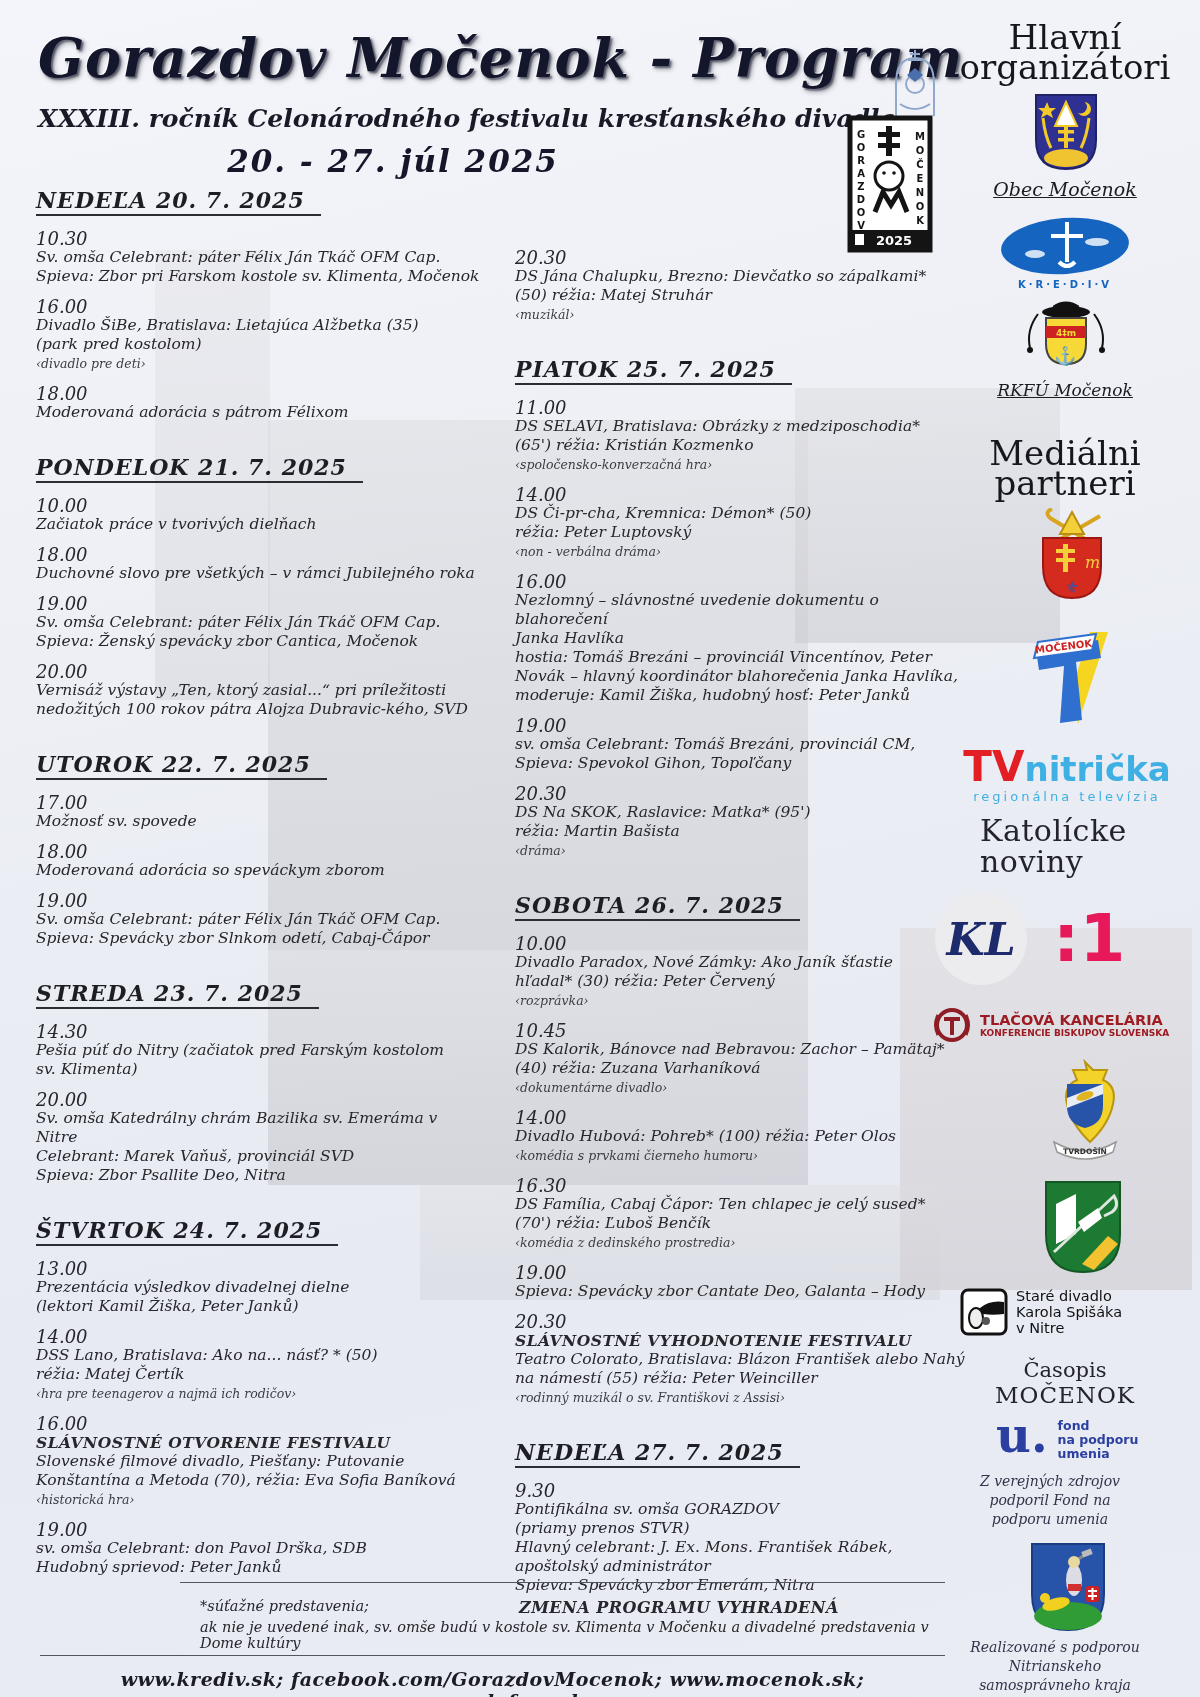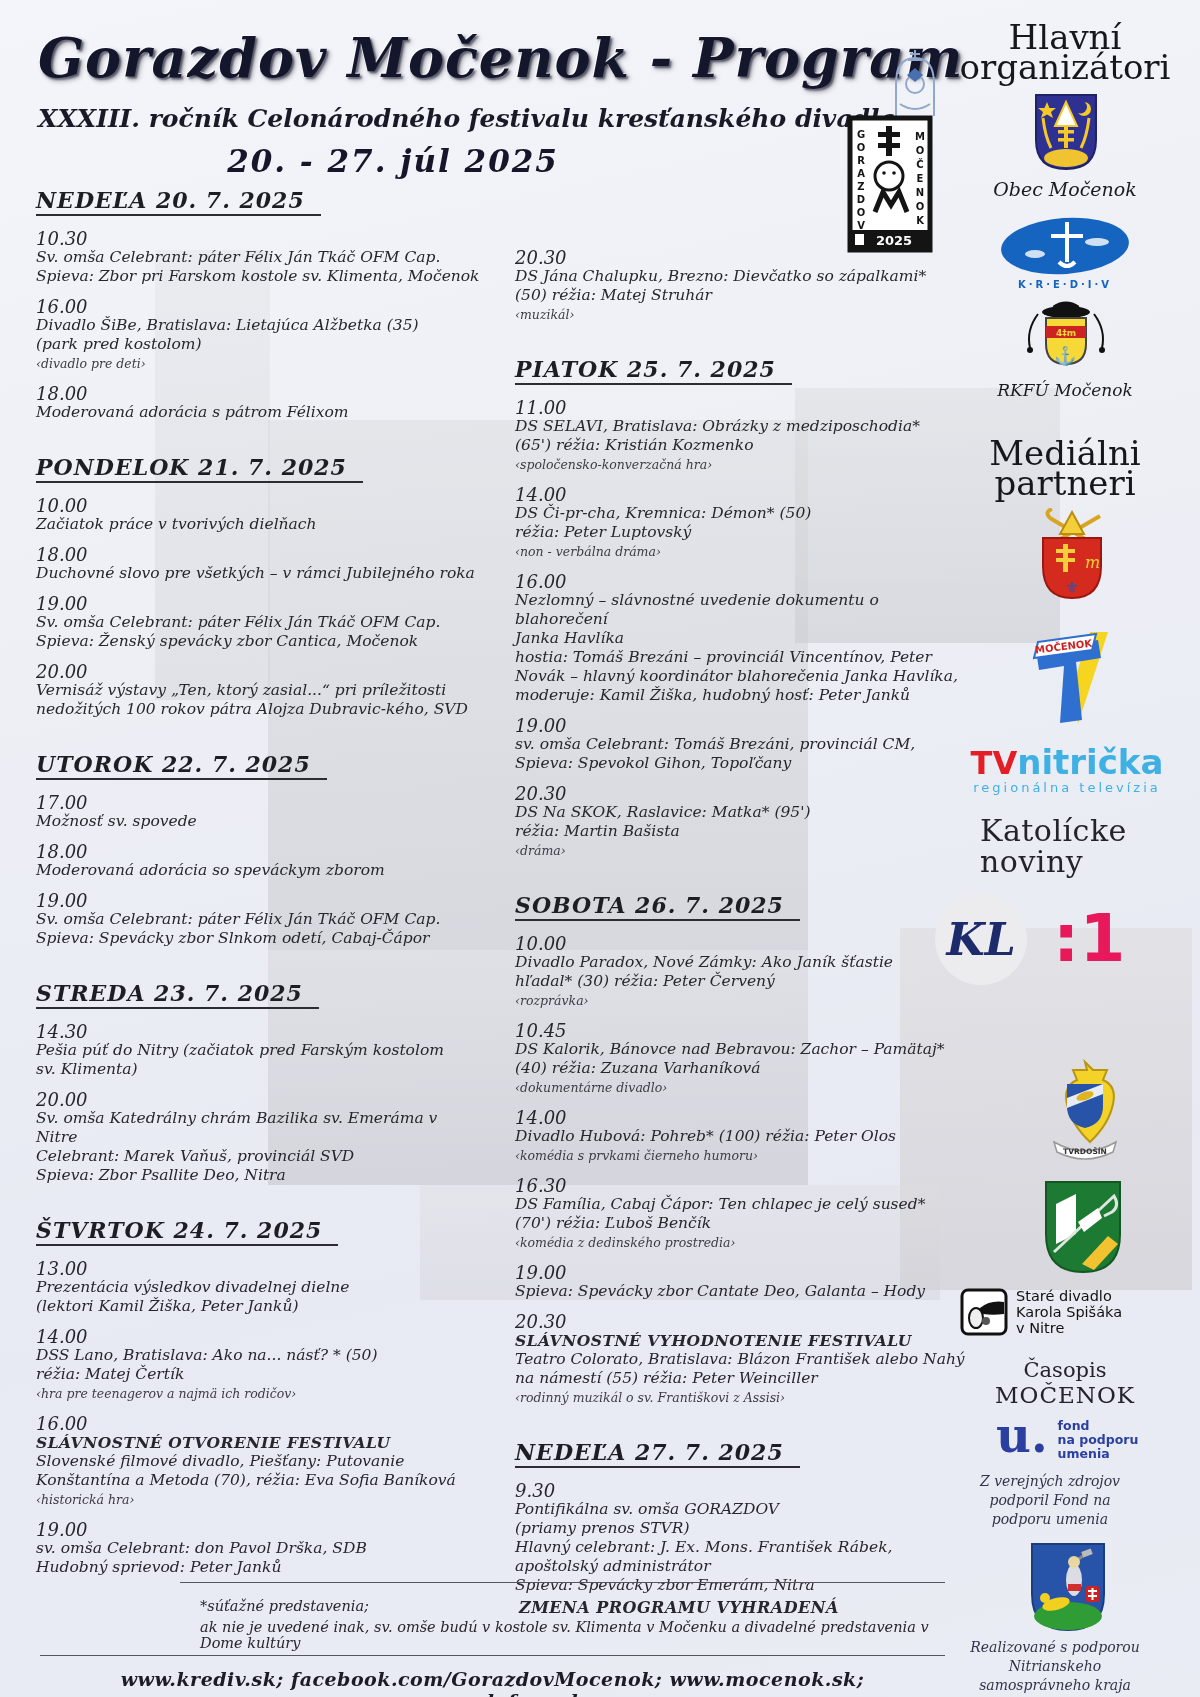--- a/index.html
+++ b/index.html
@@ -48,23 +48,23 @@
   .fline1{display:flex;font-style:italic;margin-top:15px;}
   .fstar{font-size:14.5px;margin-left:160px;}
   .fchange{font-size:16px;font-weight:bold;letter-spacing:.5px;margin-left:150px;}
   .fline2{font-size:14.5px;font-style:italic;margin-top:2px;margin-left:160px;margin-bottom:4px;}
   .furls{text-align:center;font-size:19px;font-weight:bold;font-style:italic;margin-top:12px;letter-spacing:.5px;color:#1c1c26;}
 
   
   .sidebar{position:absolute;left:930px;top:0;width:270px;height:1697px;}
   .sb{position:absolute;}
   .sb-heading{width:100%;text-align:center;font-size:34px;line-height:30px;color:#16161c;}
-  .sb-label{width:100%;text-align:center;font-size:19px;font-style:italic;color:#1b1b22;}
+  .sb-label{width:100%;text-align:center;font-size:19px;font-style:italic;color:#1b1b22;text-decoration:underline;}
   .kn{font-size:30px;line-height:31px;color:#23232b;letter-spacing:.5px;}
-  .tvn-tv{font-weight:bold;font-size:32px;color:#e41e25;font-family:"DejaVu Sans","Liberation Sans",sans-serif;text-align:right;}
+  .tvn-tv{font-weight:bold;font-size:42px;color:#e41e25;font-family:"DejaVu Sans","Liberation Sans",sans-serif;text-align:right;}
   .tvn-name{font-weight:bold;font-size:34px;color:#3fb0e4;font-family:"DejaVu Sans","Liberation Sans",sans-serif;}
   .tvn-sub{font-size:13px;letter-spacing:3px;color:#3fb0e4;font-family:"DejaVu Sans","Liberation Sans",sans-serif;margin-top:-2px;}
   .one{font-family:"DejaVu Sans","Liberation Sans",sans-serif;font-weight:900;font-size:66px;color:#e8195a;line-height:60px;}
   .klcirc{width:92px;height:92px;border-radius:50%;background:#ececee;display:flex;align-items:center;justify-content:center;}
   .klmono{font-size:44px;font-style:italic;font-weight:bold;color:#1d2a6b;}
   .tk{display:flex;align-items:center;gap:8px;}
   .tk-l1{font-size:14.5px;font-weight:bold;color:#9e1b22;font-family:"DejaVu Sans","Liberation Sans",sans-serif;}
   .tk-l2{font-size:9px;font-weight:bold;color:#9e1b22;font-family:"DejaVu Sans","Liberation Sans",sans-serif;}
   .sd{display:flex;align-items:center;gap:8px;}
   .sd-txt{font-size:14.5px;font-weight:normal;line-height:16px;color:#111;font-family:"DejaVu Sans","Liberation Sans",sans-serif;}
@@ -388,20 +388,32 @@
       <div>noviny</div>
     </div>
 
     <div class="sb" style="top:893px;left:5px;display:flex;align-items:center;gap:26px;">
       <div class="klcirc">
         <span class="klmono">KL</span>
       </div>
       <div class="one">:1</div>
     </div>
 
+    <div class="sb tk" style="top:1005px;left:2px;">
+      <svg width="40" height="40" viewBox="0 0 40 40">
+        <circle cx="20" cy="20" r="15" fill="none" stroke="#8e1d25" stroke-width="4"></circle>
+        <rect x="12" y="12" width="16" height="4" fill="#8e1d25"></rect>
+        <rect x="18" y="12" width="4" height="18" fill="#8e1d25"></rect>
+        <path d="M6,10 q-5,10 0,20 M34,10 q5,10 0,20" stroke="#8e1d25" stroke-width="3" fill="none"></path>
+      </svg>
+      <div>
+        <div class="tk-l1">TLAČOVÁ KANCELÁRIA</div>
+        <div class="tk-l2">KONFERENCIE BISKUPOV SLOVENSKA</div>
+      </div>
+    </div>
 
     <div class="sb" style="top:1058px;left:110px;">
       <svg width="90" height="110" viewBox="0 0 90 110">
         <path d="M45,4 l8,8 h14 l-4,10 q14,6 10,24 q-4,20 -23,38 q-19,-18 -23,-38 q-4,-18 10,-24 l-4,-10 h14 z" fill="#f3d22a" stroke="#b99510" stroke-width="2"></path>
         <path d="M27,26 h36 v22 q0,18 -18,22 q-18,-4 -18,-22 z" fill="#2753a8"></path>
         <polygon points="27,40 63,26 63,36 27,50" fill="#e8ecf4"></polygon>
         <ellipse cx="45" cy="38" rx="9" ry="4" fill="#e0b420" transform="rotate(-20 45 38)"></ellipse>
         <path d="M14,84 q31,18 62,0 l-3,10 q-28,14 -56,0 z" fill="#ffffff" stroke="#999" stroke-width="1.5"></path>
         <text x="45" y="96" text-anchor="middle" font-family="DejaVu Sans, sans-serif" font-size="7.5" font-weight="bold" fill="#333">TVRDOŠÍN</text>
       </svg>

